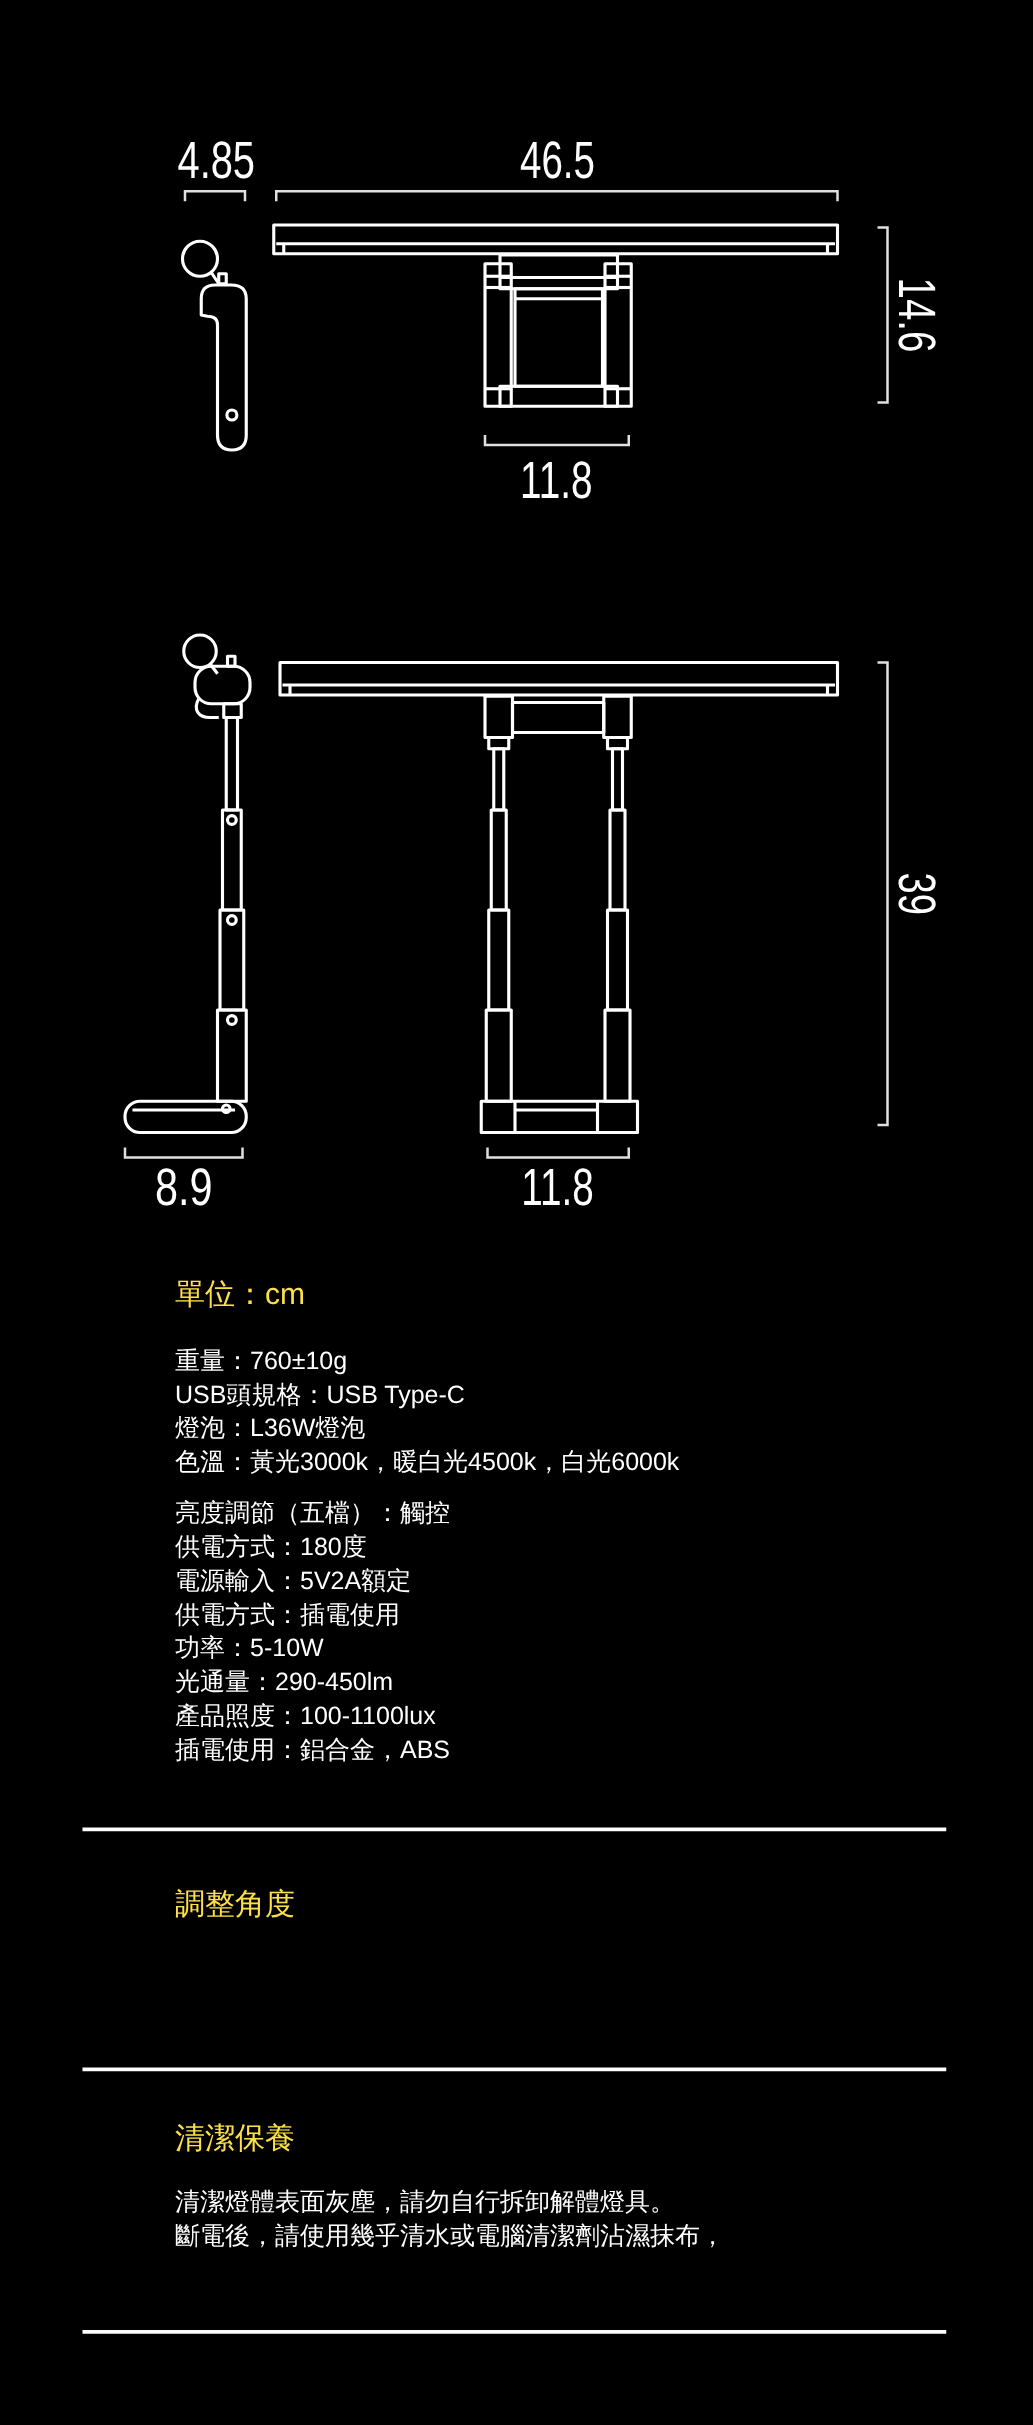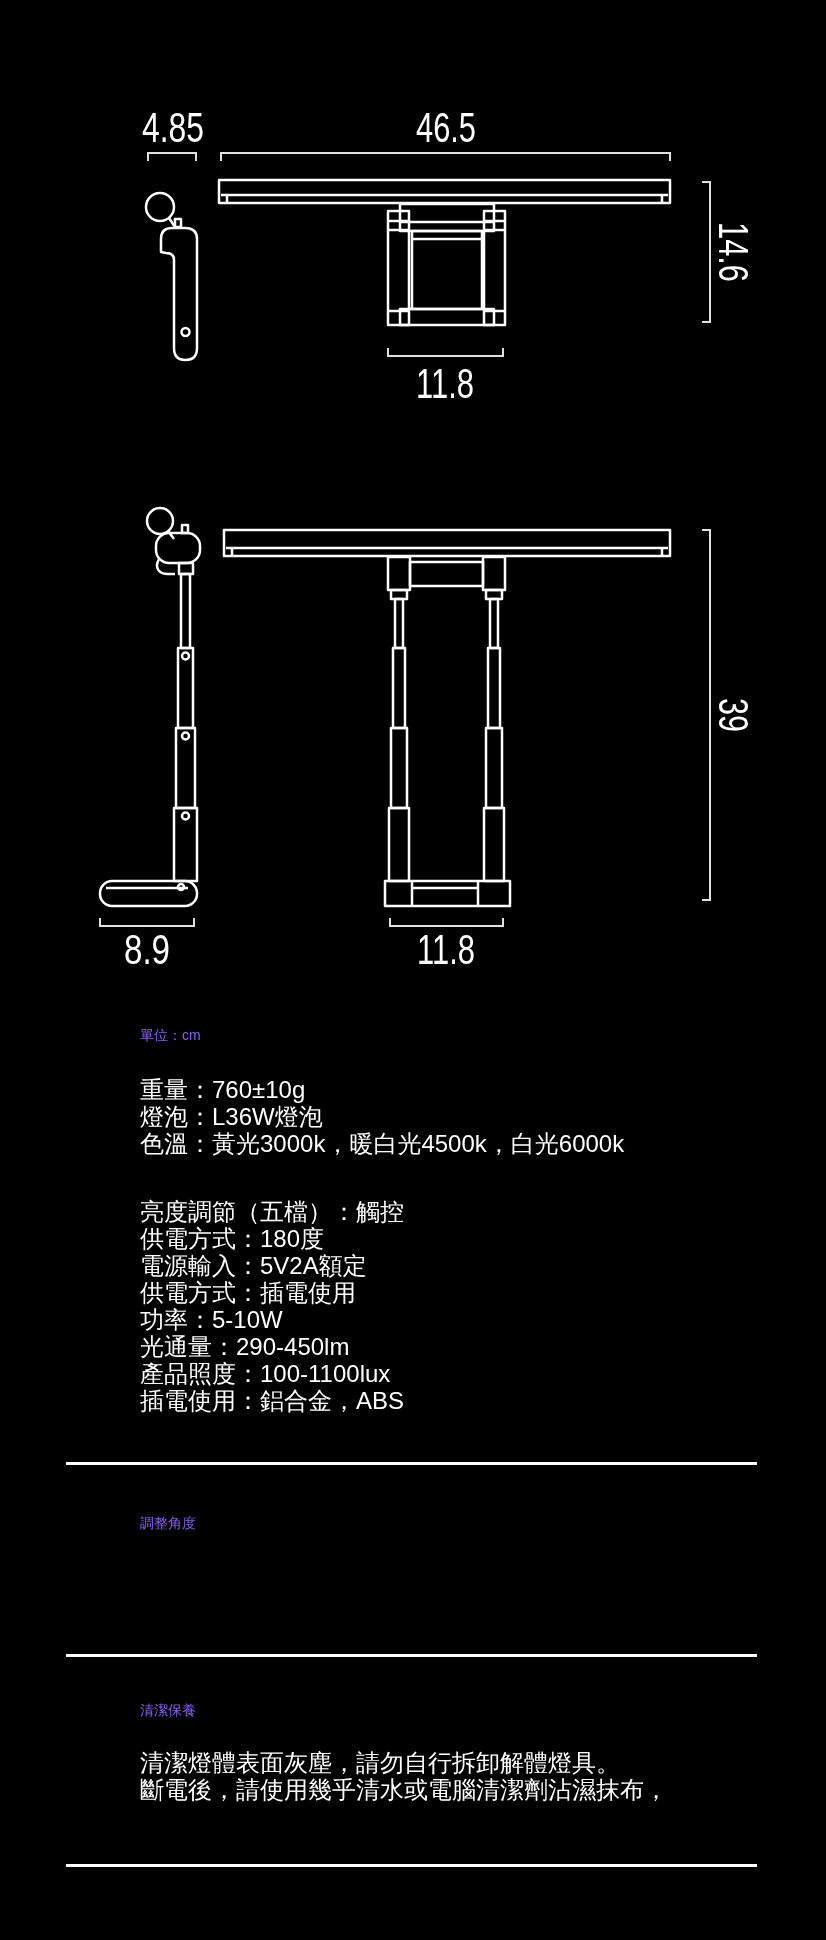--- a/index.html
+++ b/index.html
@@ -7,23 +7,23 @@
     position:relative;width:826px;height:1940px;background:#000000;
     font-family:"Liberation Sans","DejaVu Sans",sans-serif;color:#ffffff;
     overflow:hidden;
   }
   svg{position:absolute;display:block;}
   .svg-top{left:60px;top:78px;}
   .svg-bottom{left:60px;top:408px;}
   svg text{fill:#ffffff;font-family:"Liberation Sans","DejaVu Sans",sans-serif;font-size:42px;}
   .draw{fill:none;stroke:#ffffff;stroke-width:2.5;stroke-linejoin:round;}
   .dimline{fill:none;stroke:#e0e0e0;stroke-width:2;}
-  .txt{position:absolute;left:140px;font-size:14px;line-height:27px;white-space:pre;color:#8b5cf6;}
+  .txt{position:absolute;left:140px;font-size:24px;line-height:27px;white-space:pre;color:#fde047;}
   .block{position:absolute;left:140px;}
-  .block .line{font-size:24px;line-height:27px;white-space:pre;color:#ffffff;}
+  .block .line{font-size:20px;line-height:27px;white-space:pre;color:#ffffff;}
   .divider{position:absolute;left:66px;width:691px;height:3px;background:#ffffff;}
 </style>
 </head>
 <body>
 
 <div class="canvas">
 
   <svg class="svg-top" width="700" height="335" viewBox="0 0 700 335">
 
     <text x="113" y="64" text-anchor="middle" textLength="62" lengthAdjust="spacingAndGlyphs">4.85</text>
@@ -120,20 +120,21 @@
       <line x1="352" y1="473" x2="352" y2="498"></line>
       <line x1="418" y1="473" x2="418" y2="498"></line>
       <line x1="352" y1="480" x2="418" y2="480"></line>
     </g>
   </svg>
 
   <div class="txt" style="top:1022px">單位：cm</div>
 
   <div class="block" style="top:1076px">
     <div class="line">重量：760±10g</div>
+    <div class="line">USB頭規格：USB Type-C</div>
     <div class="line">燈泡：L36W燈泡</div>
     <div class="line">色溫：黃光3000k，暖白光4500k，白光6000k</div>
   </div>
 
   <div class="block" style="top:1198px">
     <div class="line">亮度調節（五檔）：觸控</div>
     <div class="line">供電方式：180度</div>
     <div class="line">電源輸入：5V2A額定</div>
     <div class="line">供電方式：插電使用</div>
     <div class="line">功率：5-10W</div>

